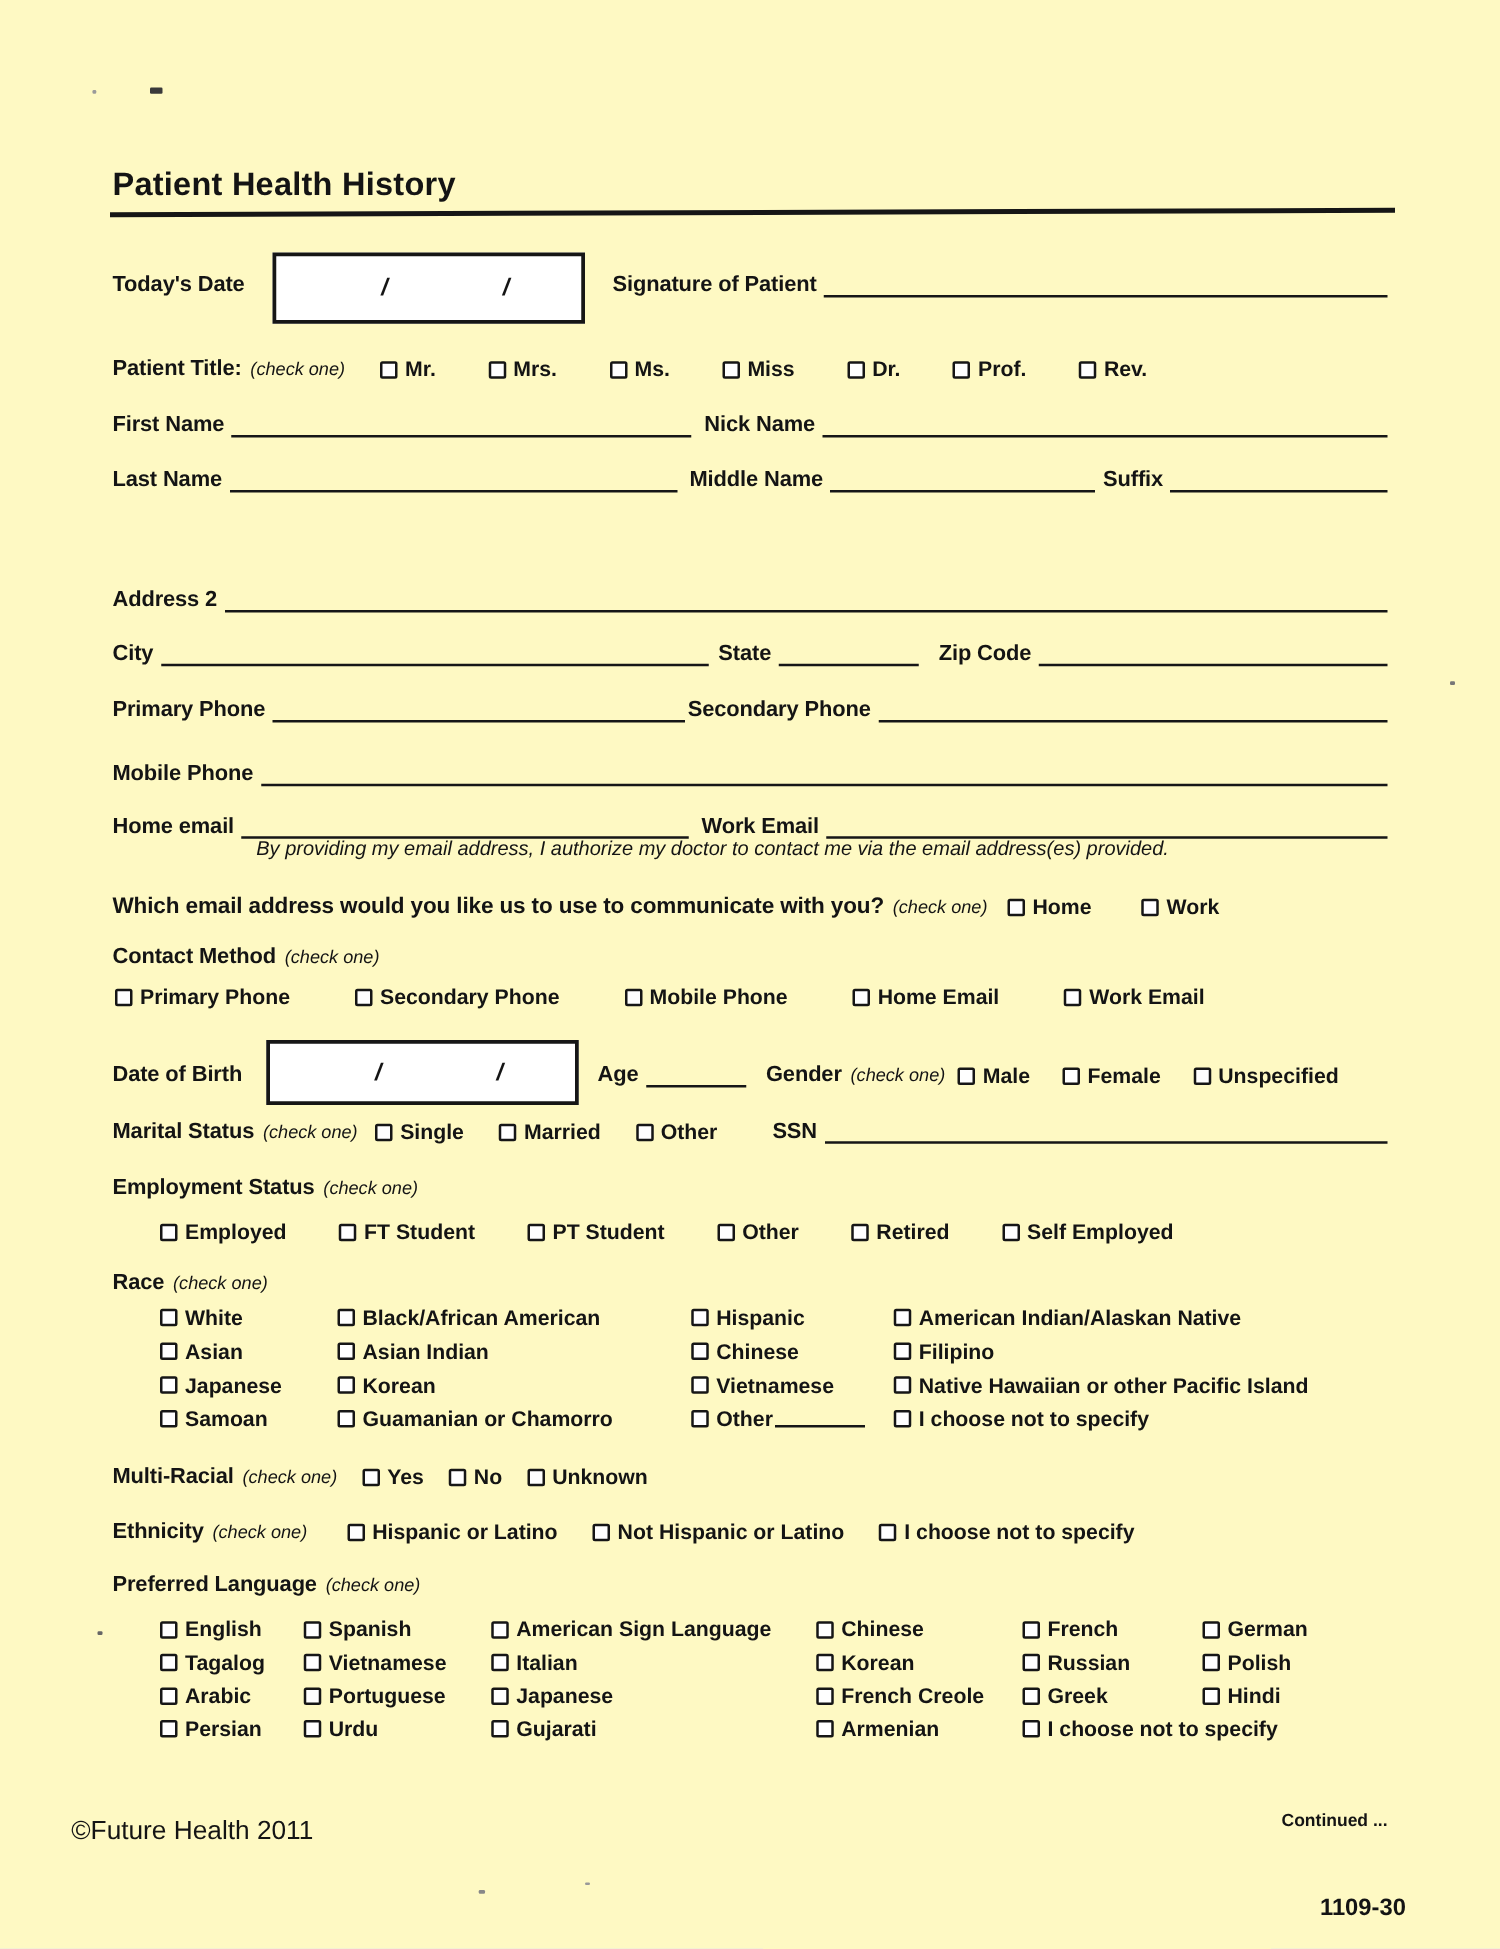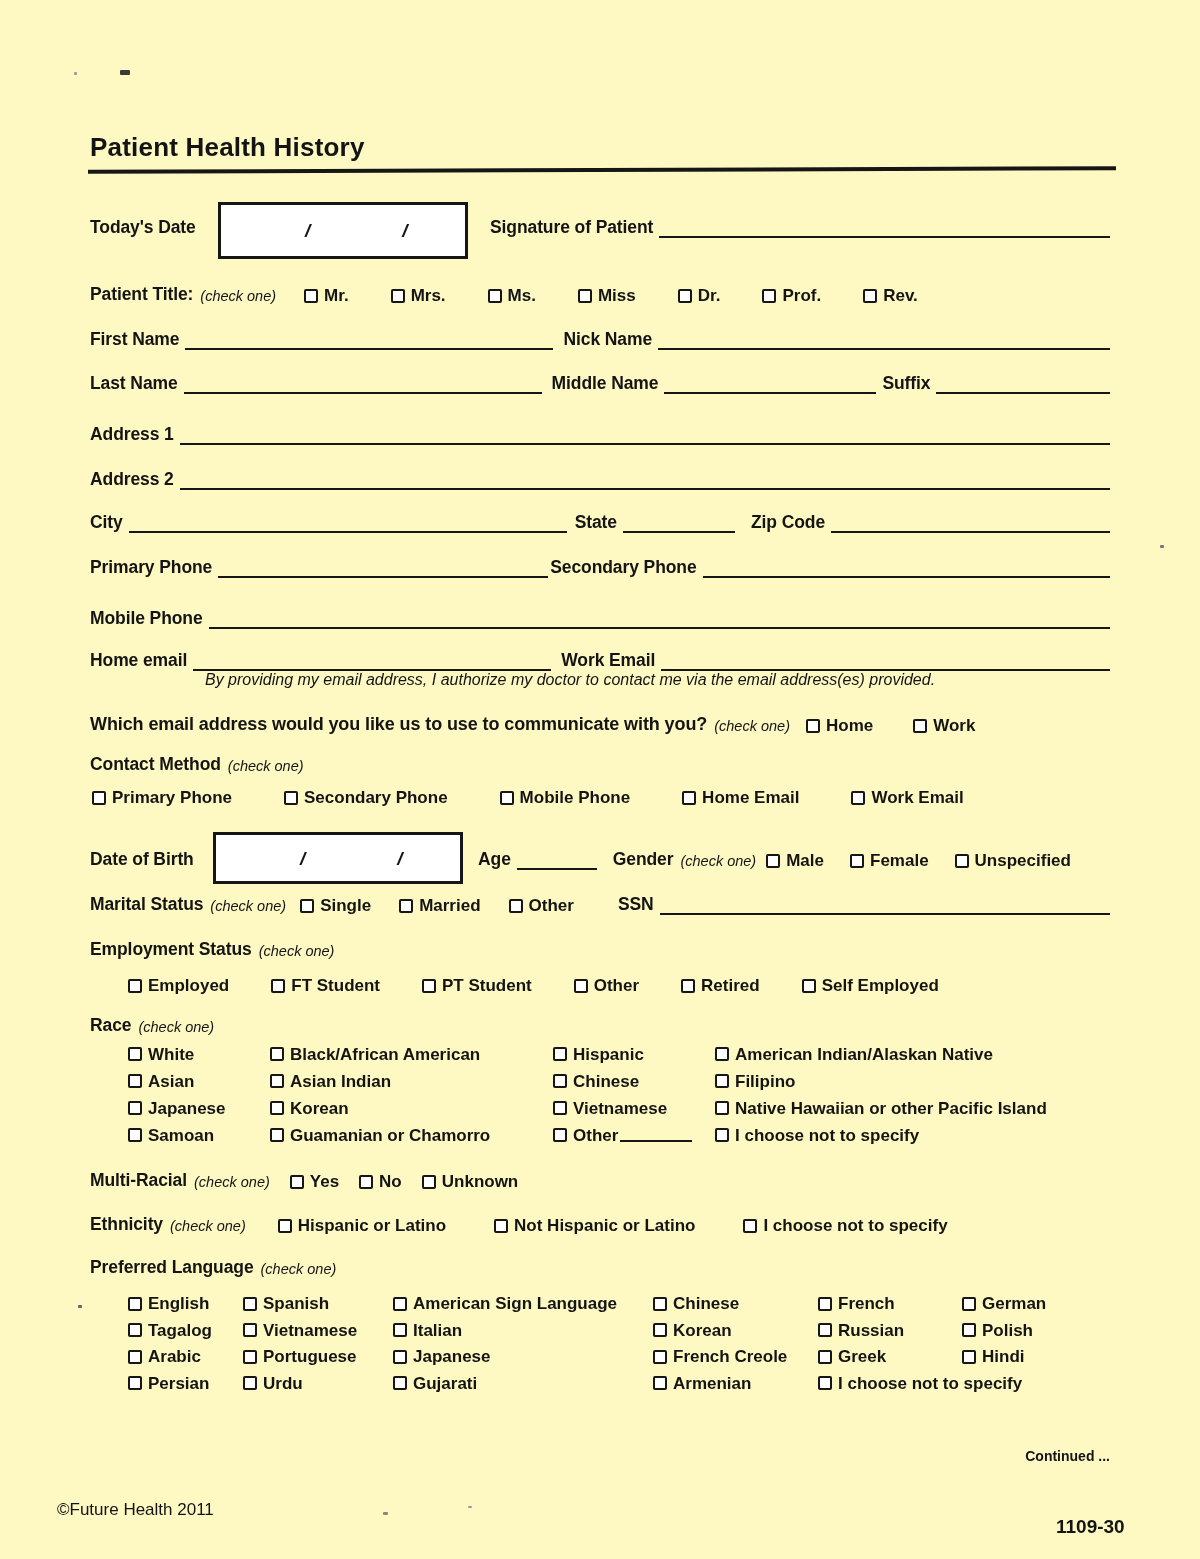--- a/index.html
+++ b/index.html
@@ -21,21 +21,21 @@
   .title { position:absolute; left:90px; top:132px; font-size:26px; font-weight:700; letter-spacing:0.2px; }
   .title-rule { position:absolute; left:88px; top:168px; width:1028px; height:4px; background:#161616; transform:rotate(-0.2deg); }
   .inbox { position:absolute; border:3px solid #161616; display:flex; align-items:center; background:#fff; }
   .slash { font-size:19px; font-weight:600; font-style:italic; line-height:1; }
   .grid-race { position:absolute; left:128px; top:1041px; width:990px; display:grid;
     grid-template-columns:142px 283px 162px 1fr; grid-auto-rows:27px; align-items:center; }
   .grid-lang { position:absolute; left:128px; top:1291px; width:1010px; display:grid;
     grid-template-columns:115px 150px 260px 165px 144px 1fr; grid-auto-rows:26.5px; align-items:center; }
   .note { position:absolute; left:205px; top:671px; font-style:italic; font-size:16px; font-weight:500; }
   .continued { position:absolute; right:90px; top:1448px; font-size:14px; font-weight:600; }
-  .copyright { position:absolute; left:57px; top:1500px; font-size:17px; font-weight:500; }
+  .copyright { position:absolute; left:57px; top:1453px; font-size:21px; font-weight:500; }
   .formcode { position:absolute; left:1056px; top:1516px; font-size:19px; font-weight:600; }
   .speck { position:absolute; background:#3a3a3a; border-radius:1px; }
 </style>
 </head>
 <body>
 
 <div class="page">
 
   <div class="speck" style="left:120px;top:70px;width:10px;height:5px;"></div>
   <div class="speck" style="left:74px;top:72px;width:3px;height:3px;background:#9a9a9a;"></div>
@@ -104,24 +104,20 @@
 
   <div class="row" style="left:90px;top:370px;width:1020px;">
     <span class="lbl">Last Name</span>
     <span class="ln" style="width:358px;"></span>
     <span class="lbl" style="margin-left:10px;">Middle Name</span>
     <span class="ln" style="width:212px;"></span>
     <span class="lbl" style="margin-left:6px;">Suffix</span>
     <span class="ln flex"></span>
   </div>
 
-  <div class="row" style="left:90px;top:421px;width:1020px;">
-    <span class="lbl">Address 1</span>
-    <span class="ln flex"></span>
-  </div>
   <div class="row" style="left:90px;top:466px;width:1020px;">
     <span class="lbl">Address 2</span>
     <span class="ln flex"></span>
   </div>
 
   <div class="row" style="left:90px;top:509px;width:1020px;">
     <span class="lbl">City</span>
     <span class="ln" style="width:438px;"></span>
     <span class="lbl" style="margin-left:8px;">State</span>
     <span class="ln" style="width:112px;"></span>
@@ -367,21 +363,21 @@
         <span class="opt">
         <span class="cb"></span>
         <span class="t">Unknown</span>
       </span>
       </span>
   </div>
 
   <div class="row" style="left:90px;top:1211px;">
     <span class="lbl">Ethnicity</span>
     <span class="hint">(check one)</span>
-    <span class="opts" style="margin-left:32px;gap:48px;align-items:center;">
+    <span class="opts" style="margin-left:32px;gap:28px;align-items:center;">
 
     <span class="opt">
         <span class="cb"></span>
         <span class="t">Hispanic or Latino</span>
       </span>
         <span class="opt">
         <span class="cb"></span>
         <span class="t">Not Hispanic or Latino</span>
       </span>
         <span class="opt">

